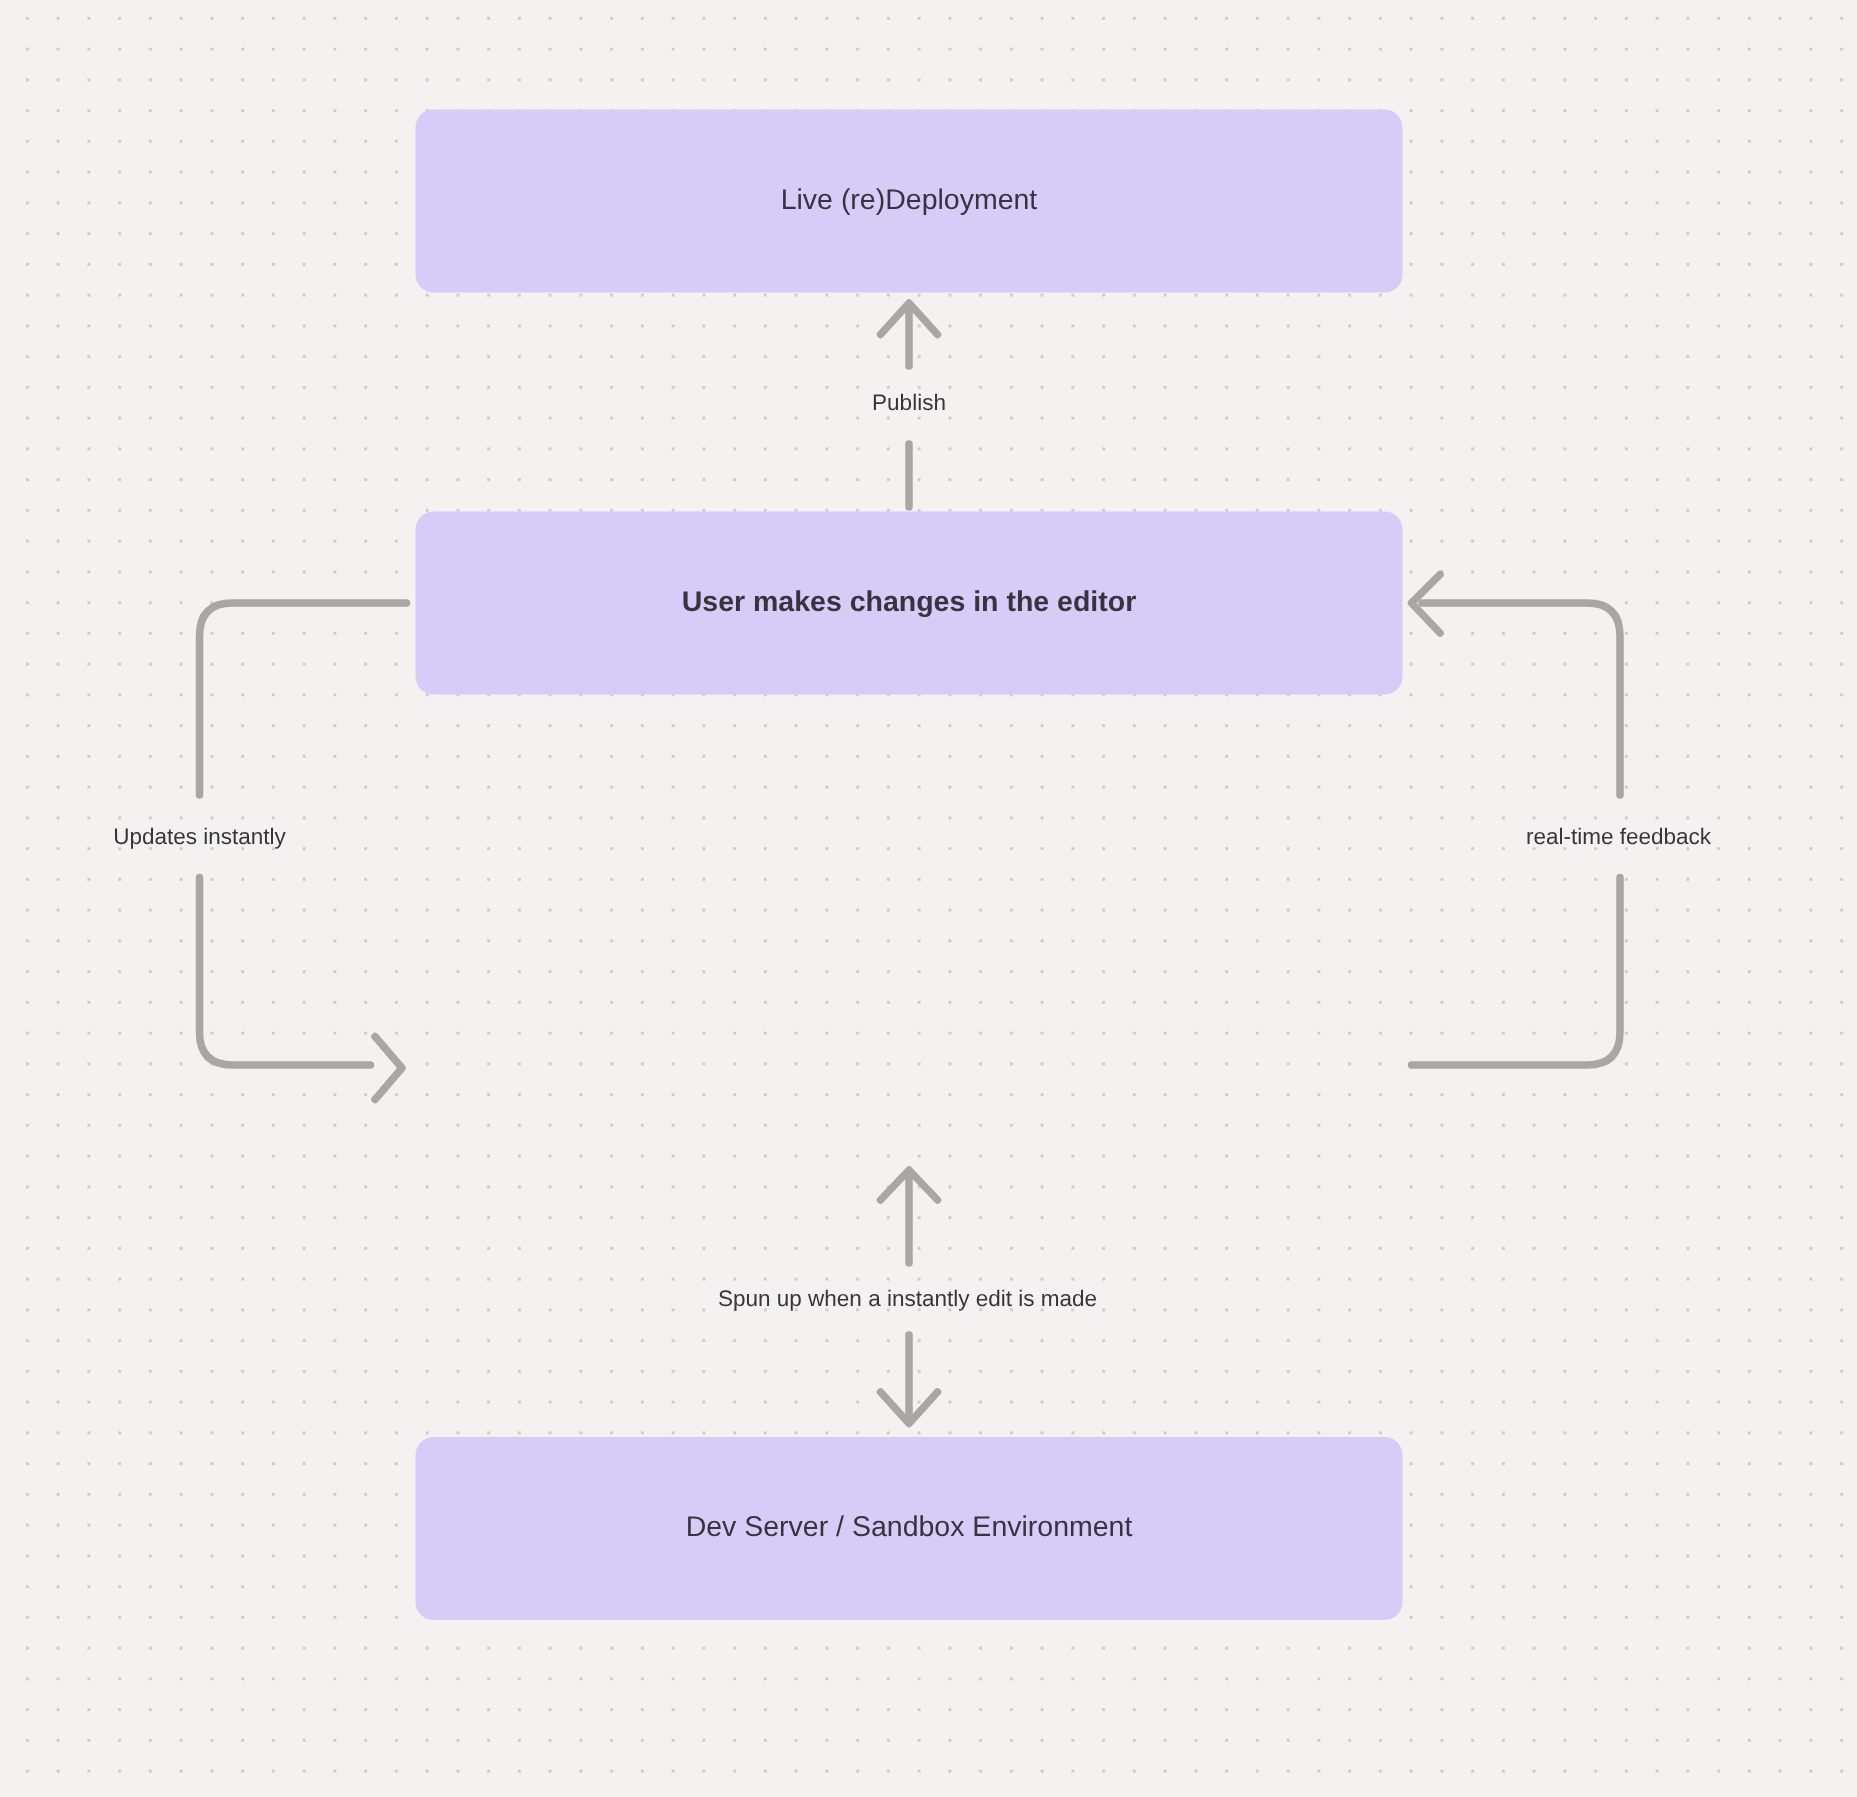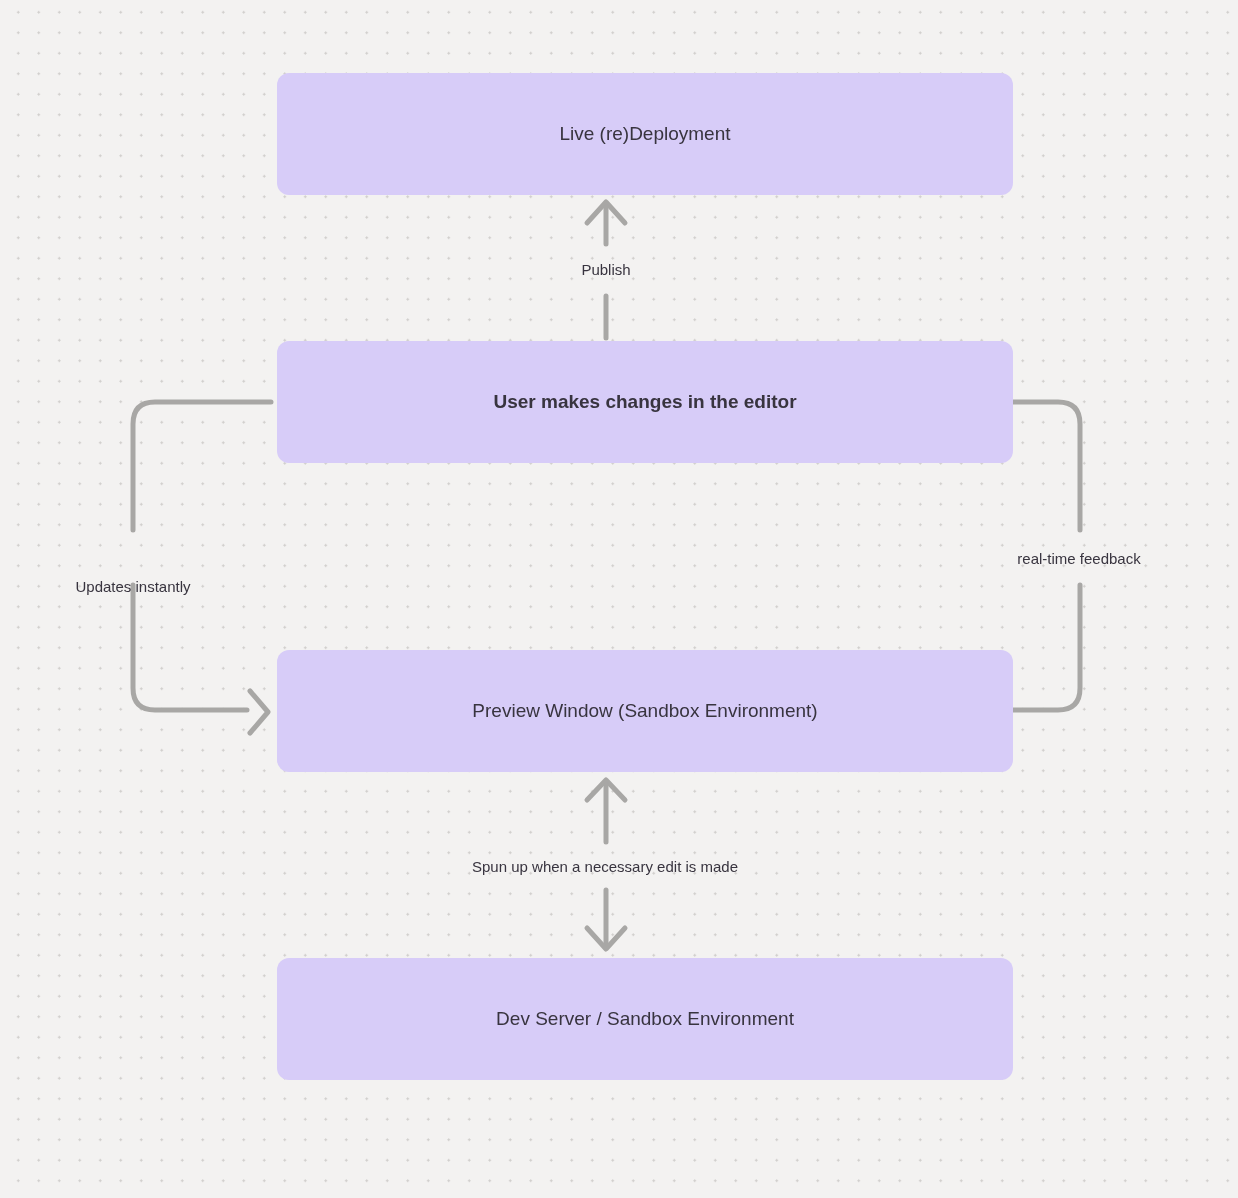--- a/index.html
+++ b/index.html
@@ -25,21 +25,21 @@
   svg.connectors path{
     fill:none;
     stroke:var(--arrow-color);
     stroke-width:5;
     stroke-linecap:round;
     stroke-linejoin:round;
   }
   .node{
     position:absolute;
     left:277px;
-    width:736px;
+    width:658px;
     height:122px;
     background:var(--node-fill);
     border-radius:12px;
     display:flex;
     align-items:center;
     justify-content:center;
   }
   .node-label{
     font-size:19px;
     color:var(--node-text);
@@ -87,29 +87,26 @@
   </svg>
 
   <div class="node" style="top:73px;">
     <span class="node-label">Live (re)Deployment</span>
   </div>
 
   <div class="node" style="top:341px;font-weight:bold;">
     <span class="node-label">User makes changes in the editor</span>
   </div>
 
-  <div class="node" style="top:650px;">
-    <span class="node-label">Preview Window (Sandbox Environment)</span>
-  </div>
 
   <div class="node" style="top:958px;">
     <span class="node-label">Dev Server / Sandbox Environment</span>
   </div>
 
   <div class="edge-label" style="left:606px;top:269px;">Publish</div>
 
-  <div class="edge-label" style="left:133px;top:558px;margin-top:28px;">Updates instantly</div>
+  <div class="edge-label" style="left:133px;top:558px;">Updates instantly</div>
 
   <div class="edge-label" style="left:1079px;top:558px;">real-time feedback</div>
 
-  <div class="edge-label" style="left:605px;top:866px;">Spun up when a necessary edit is made</div>
+  <div class="edge-label" style="left:605px;top:866px;">Spun up when a instantly edit is made</div>
 
 </div>
 
 </body></html>

